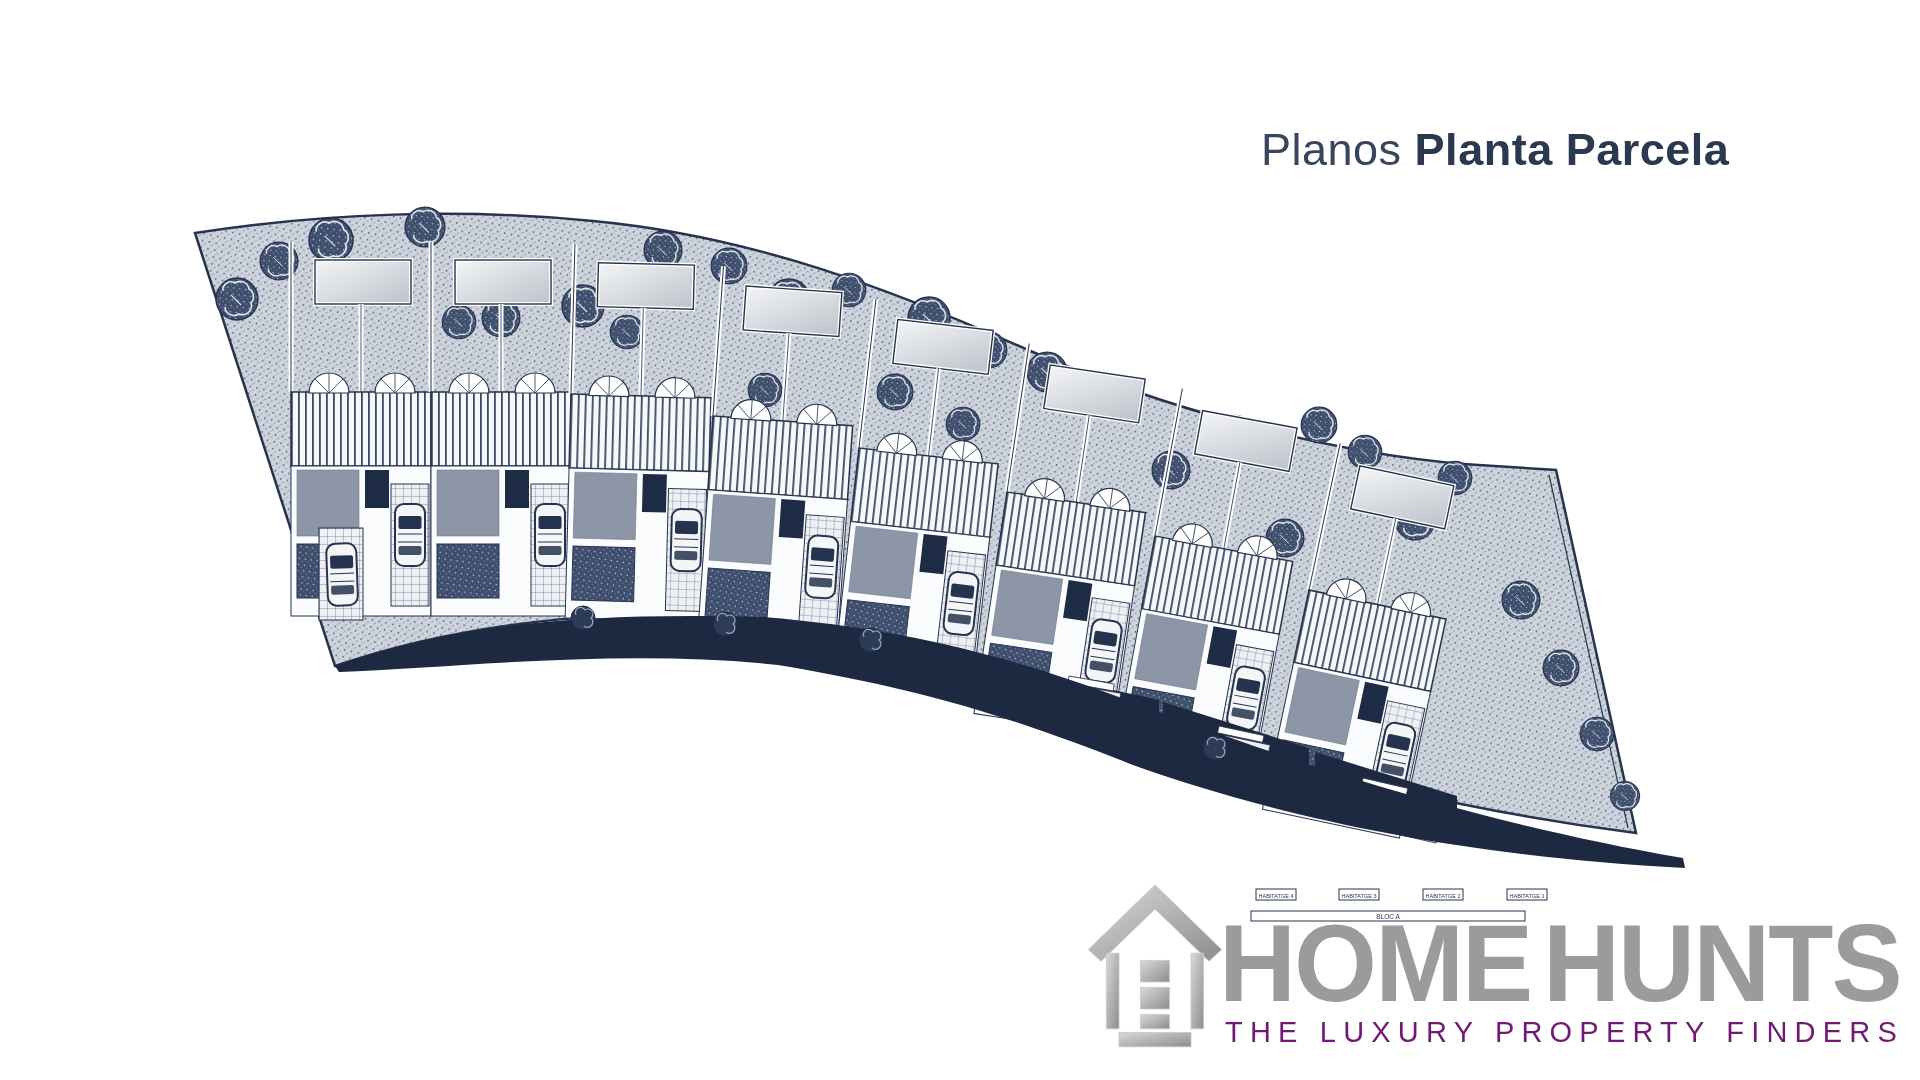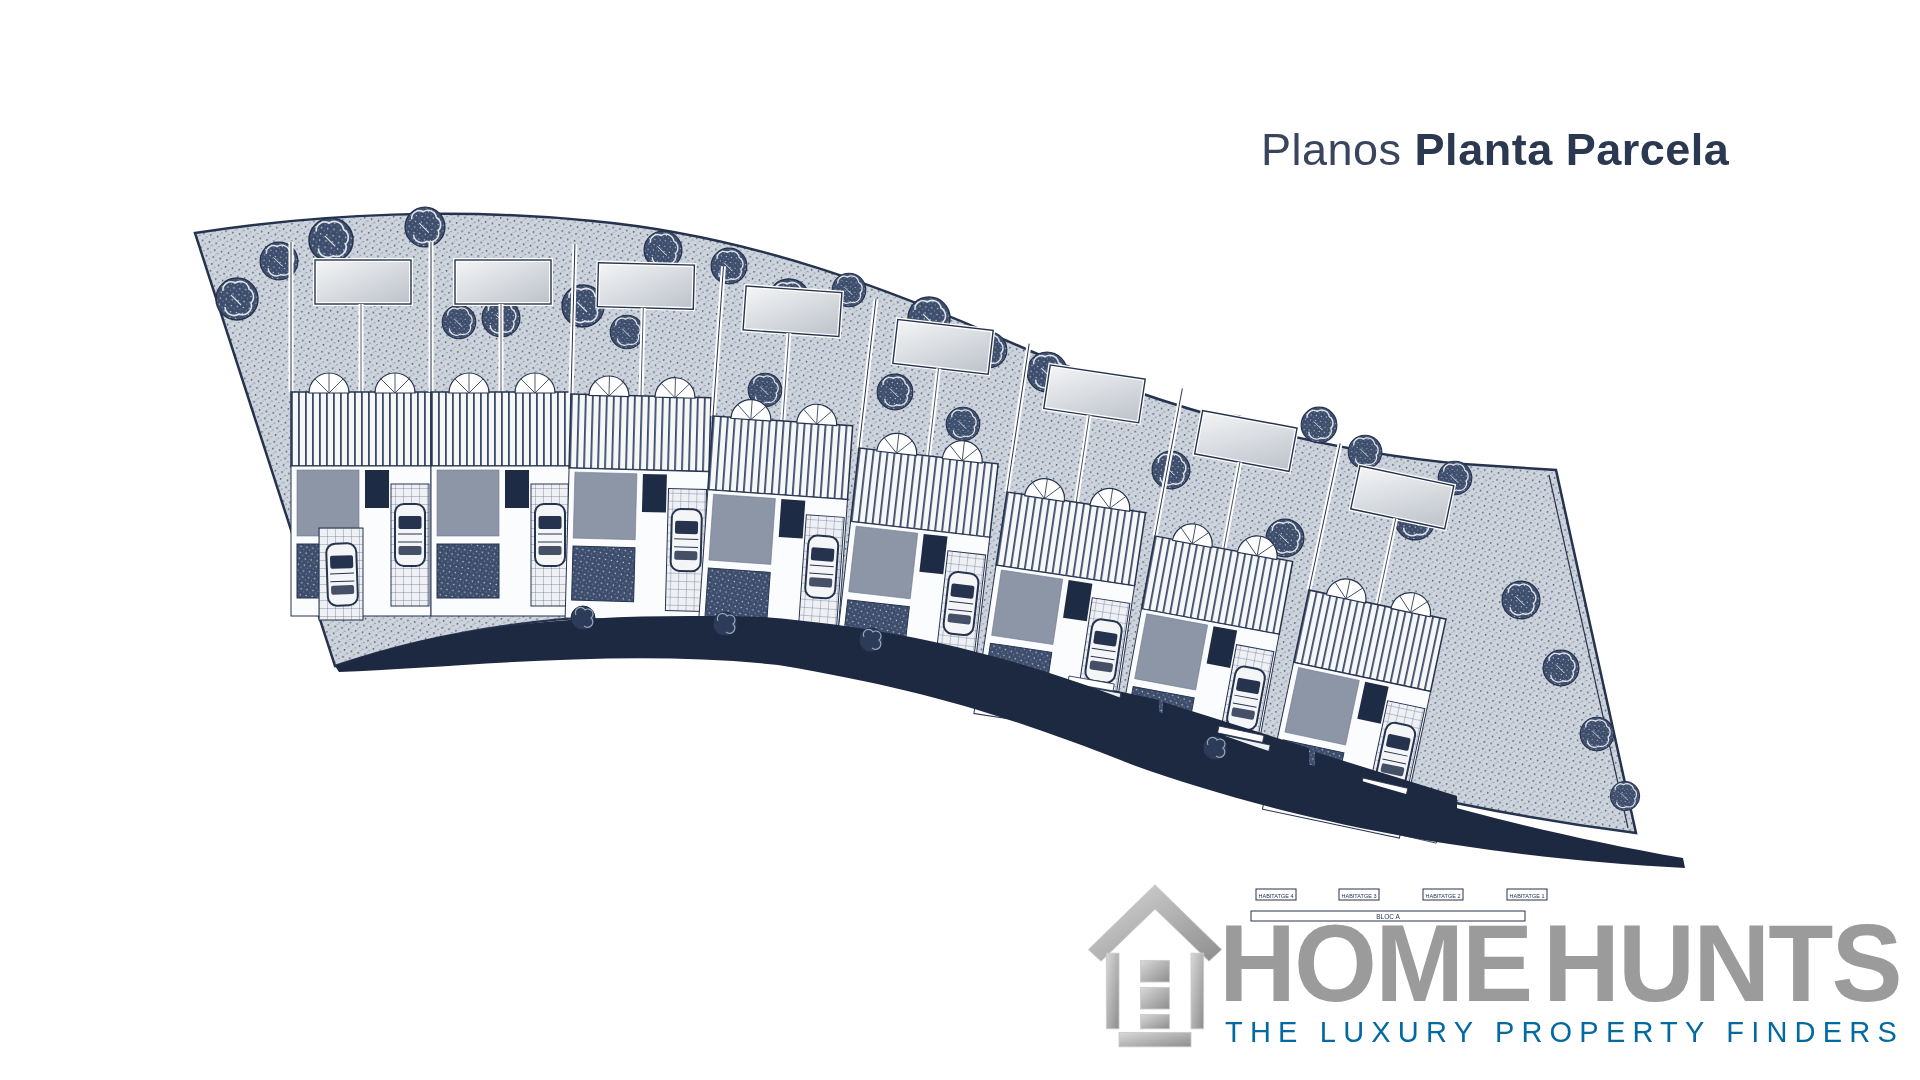--- a/index.html
+++ b/index.html
@@ -11,21 +11,21 @@
   .title .bold{font-weight:700;color:#2b3950;}
   
   .plan-svg{position:absolute;left:0;top:0;width:1920px;height:1080px;}
   
   .logo-icon{position:absolute;left:1060px;top:874px;width:144px;height:180px;}
   .brand{position:absolute;left:1196px;top:908px;font-size:110px;font-weight:700;
          color:#9b9b9b;line-height:110px;letter-spacing:-2px;white-space:nowrap;
          transform:scaleX(.97);transform-origin:left top;}
   .brand .b2{margin-left:12px;}
   .tagline{position:absolute;left:1202px;top:1016px;font-size:29px;font-weight:400;
-           color:#0369a1;letter-spacing:7.2px;white-space:nowrap;}
+           color:#701a75;letter-spacing:7.2px;white-space:nowrap;}
   
   text.leg{font-family:"Liberation Sans",sans-serif;fill:#26334e;}
 </style>
 </head>
 <body>
 
 <div class="stage">
 
   <div class="title">
     <span>Planos</span>

